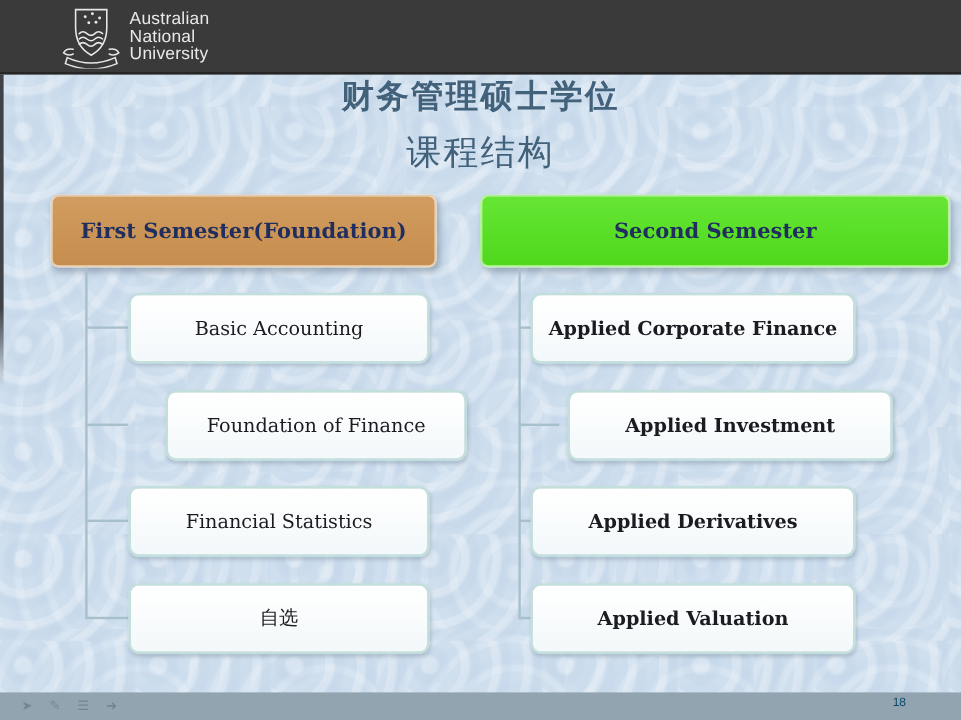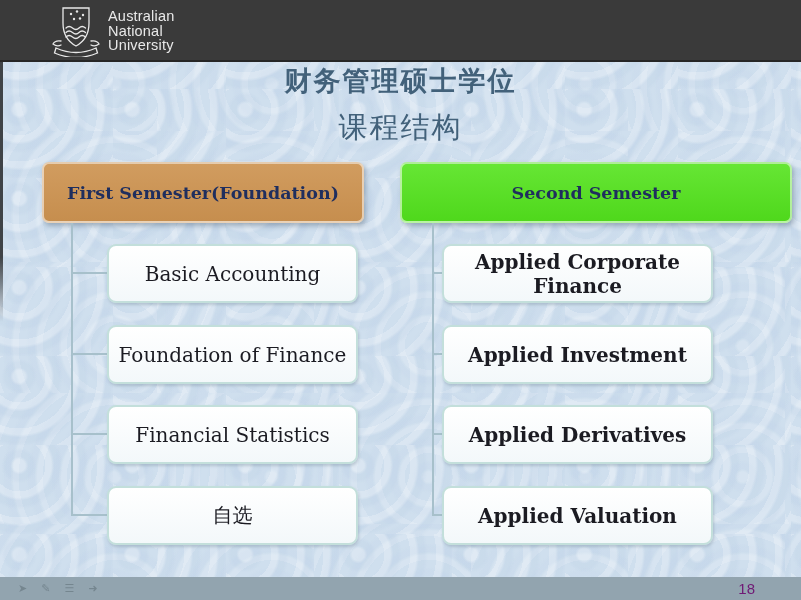--- a/index.html
+++ b/index.html
@@ -53,25 +53,25 @@
   }
   .parent-left{left:42px;width:322px;background:linear-gradient(var(--orange-light,#d19c5f),var(--orange,#c68e4e));}
   .parent-right{left:400px;width:392px;background:linear-gradient(var(--green-light,#66e634),var(--green,#4fd81c));}
   .child-box{
     position:absolute;height:59px;box-sizing:border-box;
     background:linear-gradient(#ffffff,#f3f8fa);
     border:2px solid var(--child-border,#c3dfdb);border-radius:9px;
     box-shadow:1px 2px 3px rgba(90,110,130,.28);
     display:flex;justify-content:center;align-items:center;
     font-family:"DejaVu Serif","Liberation Serif",serif;
-    font-size:20px;color:var(--box-item-text,#1b1b22);text-align:center;
+    font-size:16px;color:var(--box-item-text,#1b1b22);text-align:center;
   }
   .col-left .child-box{left:107px;width:251px;}
   .col-right .child-box{left:442px;width:271px;font-weight:bold;}
-  .r0{top:244px;} .r1{top:325px;} .r2{top:405px;} .r3{top:486px;}
+  .r0{top:244px;} .r1{top:325px;margin-left:31px;} .r2{top:405px;} .r3{top:486px;}
   
   .vline{position:absolute;top:223px;width:2px;height:293px;background:var(--connector,#a7c0cb);}
   .vline-left{left:71px;} .vline-right{left:432px;}
   .hstub{position:absolute;height:2px;background:var(--connector,#a7c0cb);}
   .col-left .hstub{left:72px;width:35px;}
   .col-right .hstub{left:433px;width:33px;}
   .s0{top:272px;} .s1{top:353px;} .s2{top:433px;} .s3{top:514px;}
   
   .bottombar{
     position:absolute;left:0;top:577px;width:801px;height:23px;
@@ -80,21 +80,21 @@
   .toolbar-icons{
     position:absolute;left:18px;top:0;height:23px;
     display:flex;align-items:center;gap:14px;
   }
   .toolbar-icons span{
     font-size:11px;color:#47565e;opacity:.38;cursor:default;
     font-family:"DejaVu Sans",sans-serif;
   }
   .page-number{
     position:absolute;right:46px;top:3px;
-    font-size:15px;color:#701a75;
+    font-size:10px;color:#0c4a6e;
   }
 </style>
 </head>
 <body>
 
 <div class="screen">
 
   <div class="topbar">
     <svg class="crest" viewBox="0 0 60 52">
       <g fill="none" stroke="#e8e8e8" stroke-width="1.3" stroke-linecap="round">

